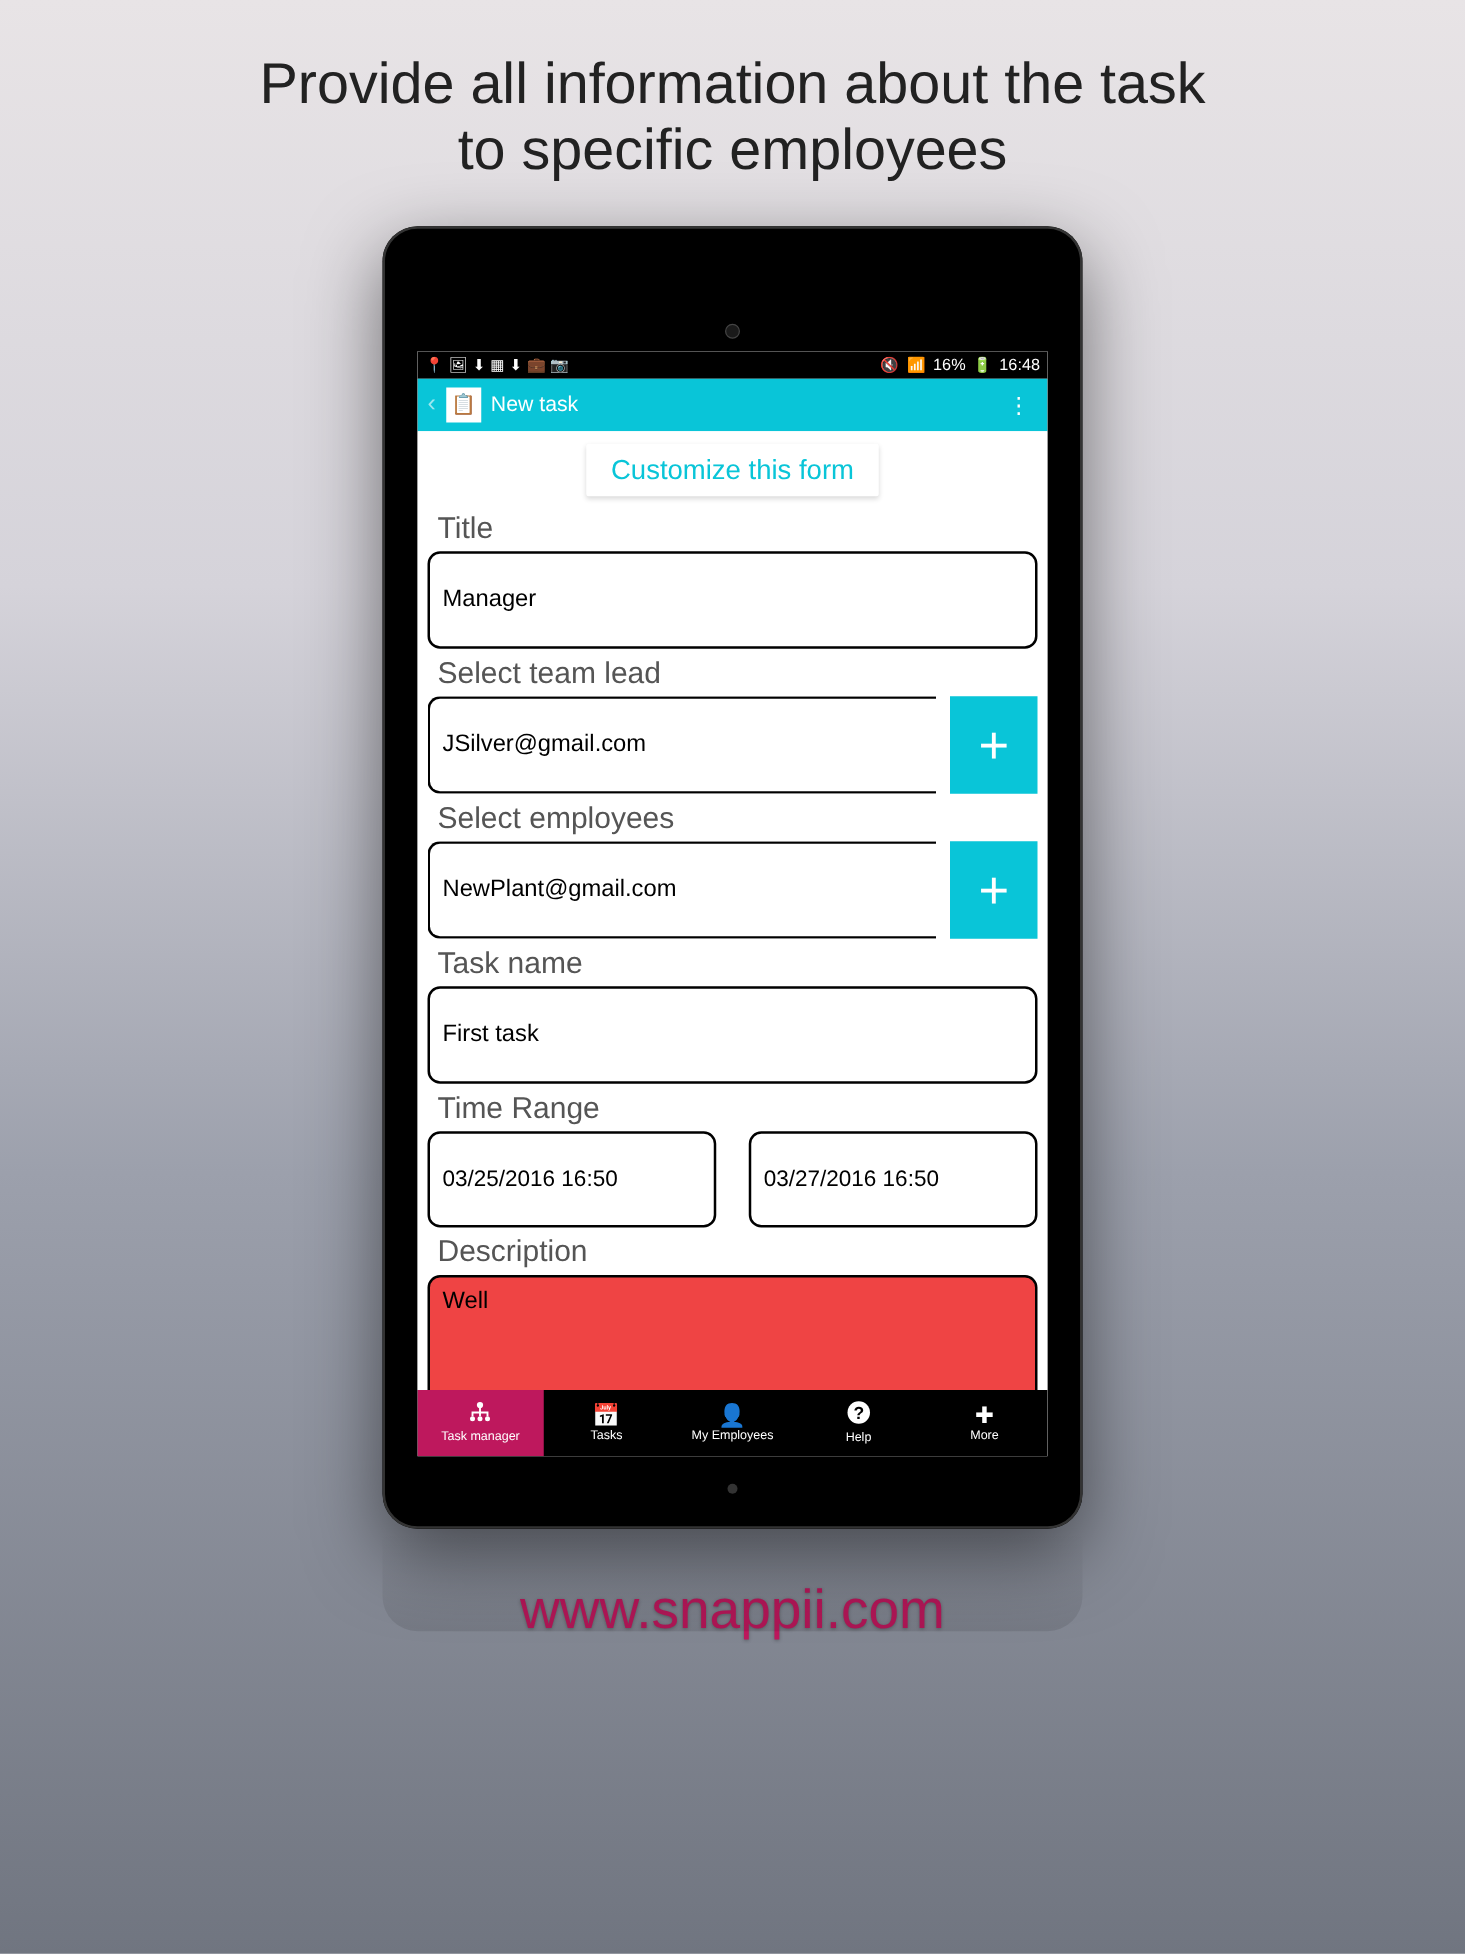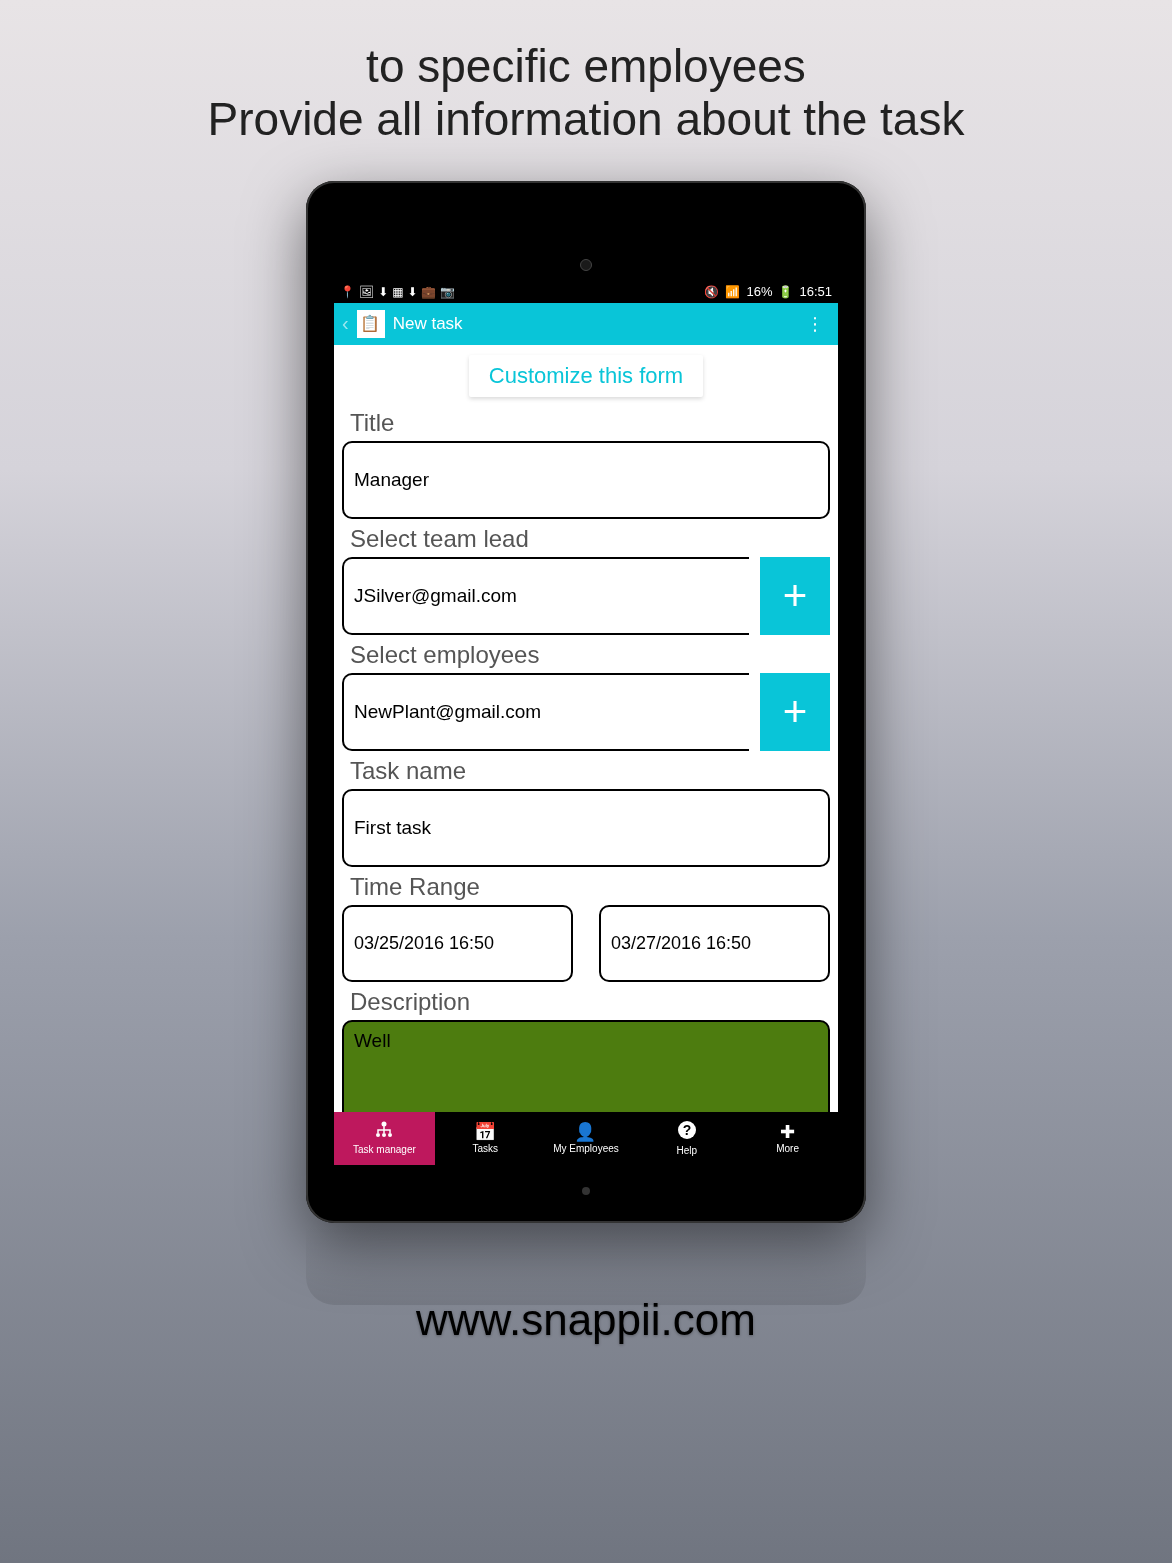--- a/index.html
+++ b/index.html
@@ -156,21 +156,21 @@
       flex: 1;
       font-size: 18px;
     }
     .textarea-input {
       width: 100%;
       border: 2px solid #000;
       border-radius: 10px;
       padding: 8px 10px;
       font-size: 19px;
       color: #000;
-      background: #4d7c0f;
+      background: #ef4444;
       height: 103px;
       resize: none;
       font-family: inherit;
     }
     .bottom-nav {
       height: 53px;
       background: #000;
       display: flex;
     }
     .nav-item {
@@ -181,44 +181,44 @@
       justify-content: center;
       color: #fff;
       gap: 2px;
       font-size: 10px;
     }
     .nav-item.active {
       background: #be185d;
     }
     .nav-icon { font-size: 18px; line-height: 1; }
     .footer-url {
-      color: #000000;
+      color: #be185d;
       font-size: 44px;
       font-weight: 300;
-      margin-top: 72px;
+      margin-top: 40px;
       text-shadow: 0 1px 3px rgba(0,0,0,0.3);
       text-align: right;
     }
     .reflection {
       position: absolute;
       top: 1225px;
       width: 560px;
       height: 80px;
       background: linear-gradient(to bottom, rgba(0,0,0,0.25), transparent);
       border-radius: 28px 28px 0 0;
       transform: scaleY(-1);
       opacity: 0.4;
     }
   </style>
 </head>
 <body>
 
 <div class="promo-text">
+  <div>Provide all information about the task</div>
   <div>to specific employees</div>
-  <div>Provide all information about the task</div>
 </div>
 
 <div class="tablet-frame">
   <div class="camera"></div>
   <div class="home-dot"></div>
 
   <div class="screen">
 
     <div class="status-bar">
       <div class="status-left">
@@ -228,21 +228,21 @@
         <span class="status-icon">▦</span>
         <span class="status-icon">⬇</span>
         <span class="status-icon">💼</span>
         <span class="status-icon">📷</span>
       </div>
       <div class="status-right">
         <span class="status-icon">🔇</span>
         <span class="status-icon">📶</span>
         <span>16%</span>
         <span class="status-icon">🔋</span>
-        <span>16:51</span>
+        <span>16:48</span>
       </div>
     </div>
 
     <div class="app-header">
       <span class="back-chevron">‹</span>
       <div class="header-icon">📋</div>
       <div class="header-title">New task</div>
       <div class="header-menu">⋮</div>
     </div>
 

